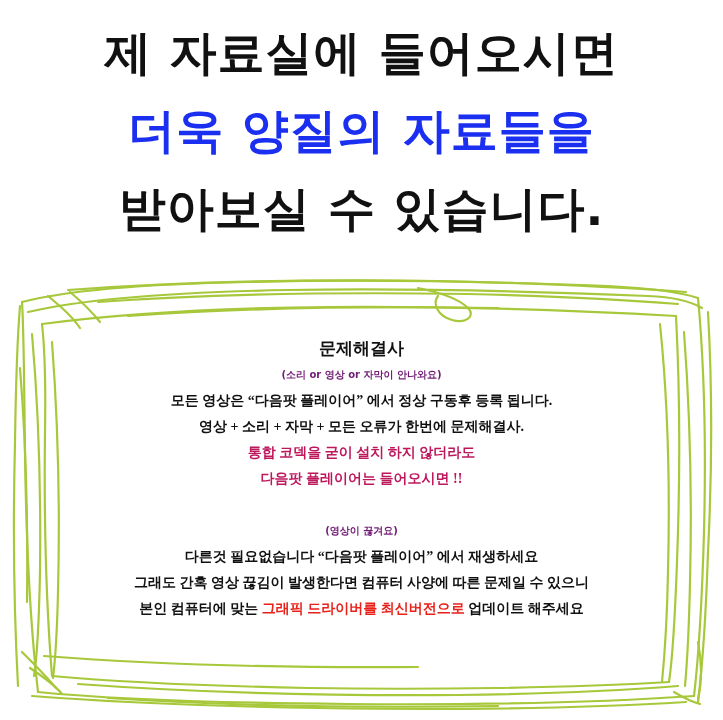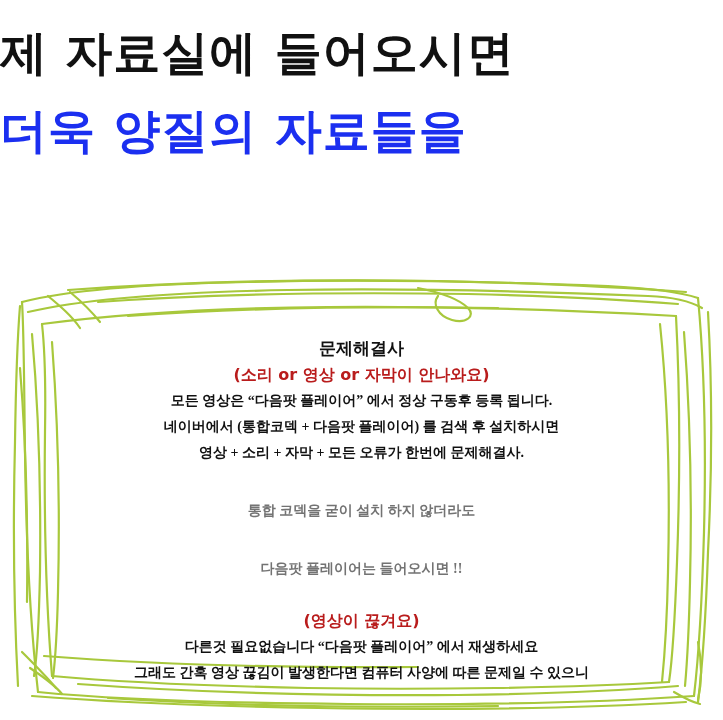--- a/index.html
+++ b/index.html
@@ -19,20 +19,21 @@
     height: 720px;
     background: #ffffff;
   }
 
   
   .headline {
     position: absolute;
     top: 14px;
     left: 0;
     width: 723px;
+    text-align: center;
   }
   .headline-line {
     font-family: "DejaVu Sans", sans-serif;
     font-size: 47px;
     font-weight: 700;
     line-height: 78px;
     letter-spacing: 1px;
     color: #111111;
     white-space: nowrap;
   }
@@ -63,49 +64,49 @@
   .b-title {
     font-family: "DejaVu Sans", sans-serif;
     font-size: 17px;
     font-weight: 700;
     color: #111111;
     line-height: 24px;
     margin-bottom: 2px;
   }
   .b-sub {
     font-family: "DejaVu Sans", sans-serif;
-    font-size: 16px;
+    font-size: 10px;
     font-weight: 700;
-    color: #b91c1c;
+    color: #701a75;
     line-height: 26px;
   }
   .b-line {
     font-family: Liberation Serif, serif;
     font-size: 14px;
     font-weight: 700;
     color: #111111;
     line-height: 26px;
   }
   .b-line.red {
-    color: #737373;
-    margin-top: 32px;
+    color: #be185d;
   }
   .gap-md { height: 26px; }
 
   .mix-red { color: #e8221b; }
   .mix-black { color: #111111; }
 </style>
 </head>
 <body>
 
 <div class="page">
 
   <div class="headline">
     <div class="headline-line">제 자료실에 들어오시면</div>
     <div class="headline-line accent">더욱 양질의 자료들을</div>
+    <div class="headline-line">받아보실 수 있습니다.</div>
   </div>
 
   <div class="frame">
     <svg width="707" height="438" viewBox="0 0 707 438" xmlns="http://www.w3.org/2000/svg">
       <g fill="none" stroke="#a8c83c" stroke-width="2.2" stroke-linecap="round" stroke-linejoin="round">
 
         <path d="M14,30 C60,18 140,12 240,10 C350,7 470,9 600,14 C640,16 672,20 690,26"></path>
         <path d="M690,26 C696,90 698,180 696,260 C694,330 690,390 686,424"></path>
         <path d="M686,424 C600,430 470,433 340,432 C220,431 110,428 30,420"></path>
         <path d="M30,420 C22,350 18,260 17,180 C16,110 16,60 14,30"></path>
@@ -147,25 +148,27 @@
         <path d="M666,420 C676,426 684,430 692,432"></path>
       </g>
     </svg>
   </div>
 
   <div class="body-block">
     <div class="b-title">문제해결사</div>
 
     <div class="b-sub">(소리 or 영상 or 자막이 안나와요)</div>
     <div class="b-line">모든 영상은 “다음팟 플레이어” 에서 정상 구동후 등록 됩니다.</div>
-    <div class="b-line">네이버에서 (통합코덱 + 다음팟 플레이어) 를 검색 후 설치하시면</div>
     <div class="b-line">영상 + 소리 + 자막 + 모든 오류가 한번에 문제해결사.</div>
     <div class="b-line red">통합 코덱을 굳이 설치 하지 않더라도</div>
     <div class="b-line red">다음팟 플레이어는 들어오시면 !!</div>
 
     <div class="gap-md"></div>
 
     <div class="b-sub">(영상이 끊겨요)</div>
     <div class="b-line">다른것 필요없습니다  “다음팟 플레이어” 에서 재생하세요</div>
     <div class="b-line">그래도 간혹 영상 끊김이 발생한다면 컴퓨터 사양에 따른 문제일 수 있으니</div>
+    <div class="b-line">
+      <span class="mix-black">본인 컴퓨터에 맞는 </span><span class="mix-red">그래픽 드라이버를 최신버전으로</span><span class="mix-black"> 업데이트 해주세요</span>
+    </div>
   </div>
 
 </div>
 
 </body></html>

